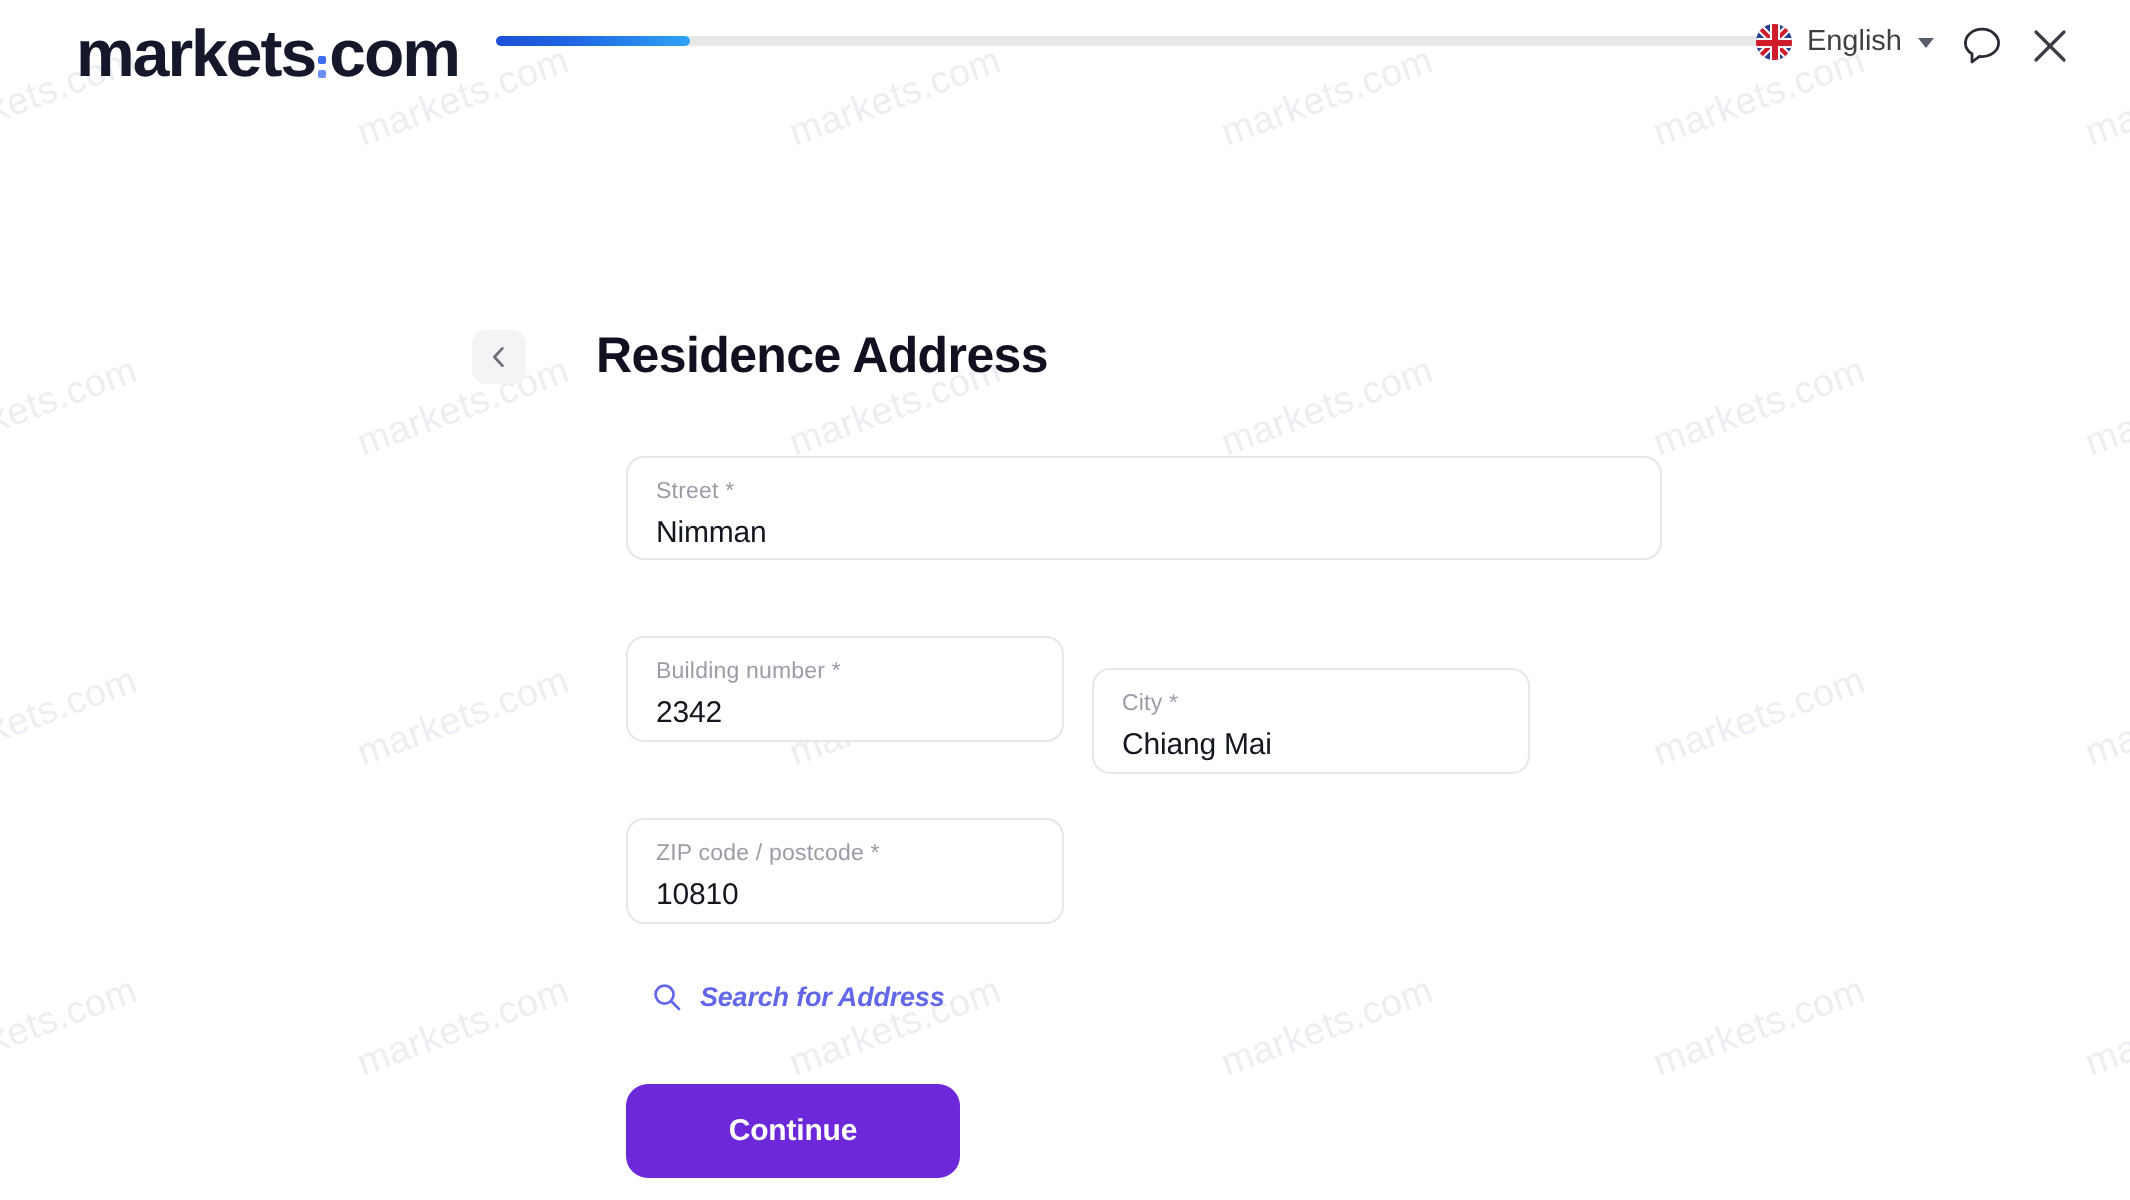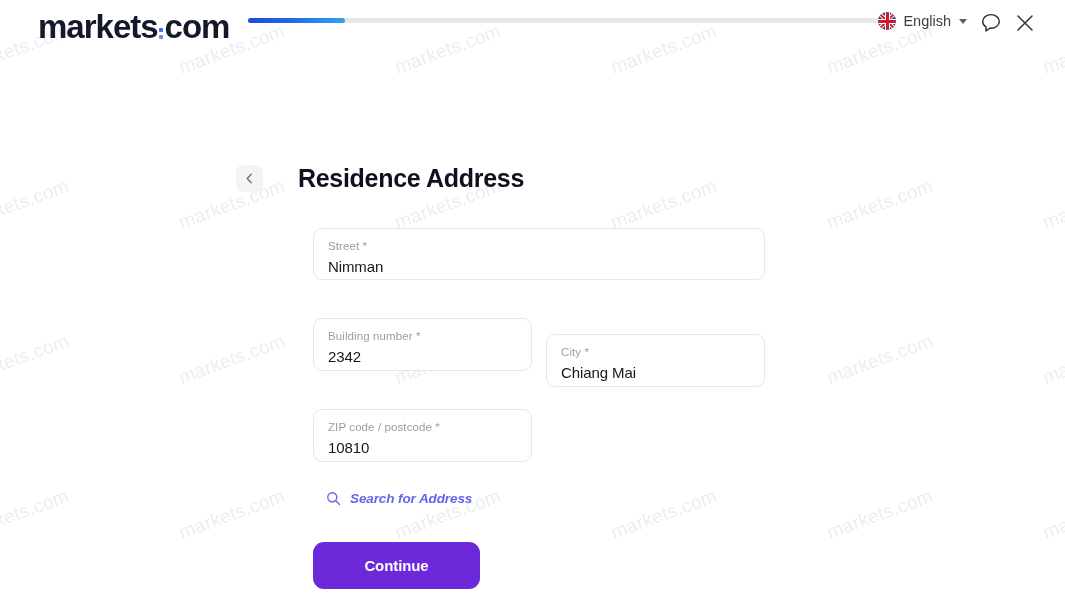--- a/index.html
+++ b/index.html
@@ -233,21 +233,21 @@
   }
   .field-value {
     font-size: 15px;
     color: #15171f;
     line-height: 22px;
     margin-top: 3px;
     letter-spacing: -0.1px;
     white-space: nowrap;
   }
 
-  #field-street      { left: 313px; top: 228px; width: 452px; height: 52px; }
+  #field-street      { left: 313px; top: 228px; width: 518px; height: 52px; }
   #field-building    { left: 313px; top: 318px; width: 219px; height: 53px; }
   #field-city        { left: 546px; top: 318px; width: 219px; height: 53px; margin-top: 16px; }
   #field-zip         { left: 313px; top: 409px; width: 219px; height: 53px; }
 
   #search-link {
     position: absolute;
     left: 326px;
     top: 491px;
     display: flex;
     align-items: flex-start;

